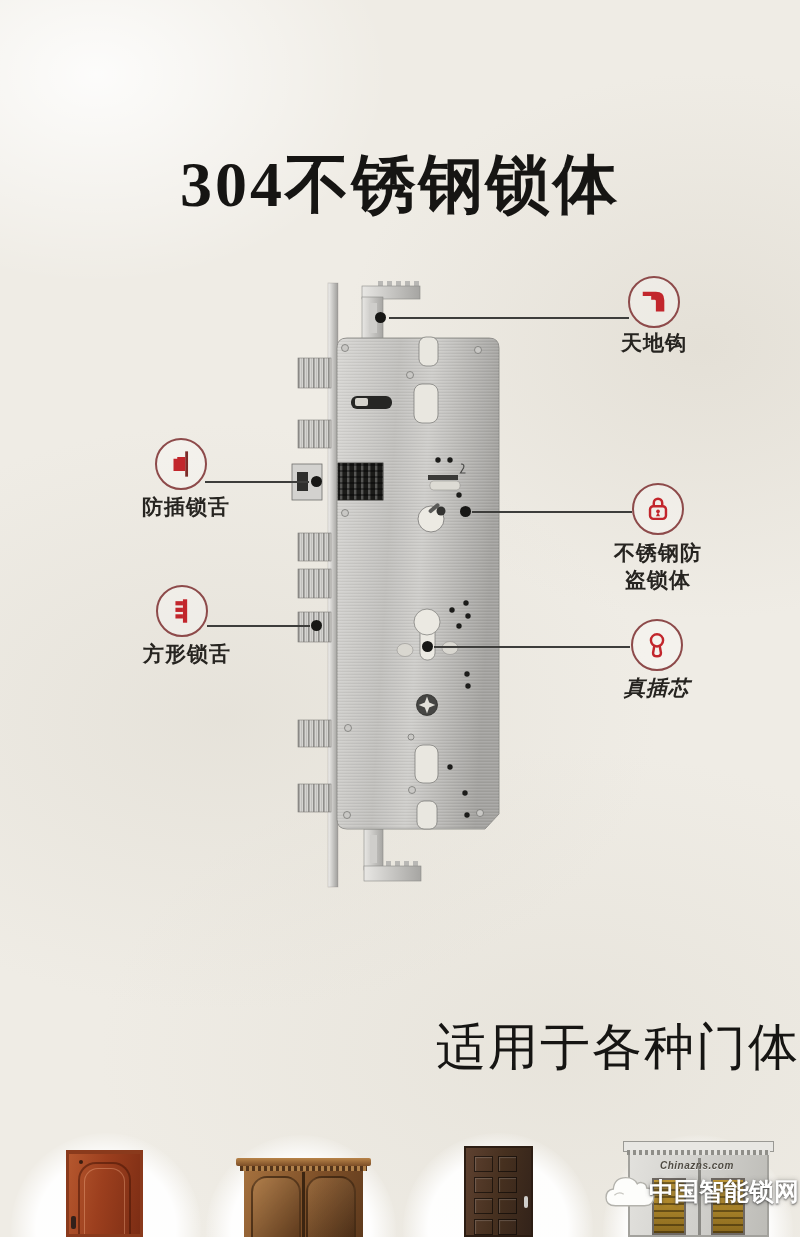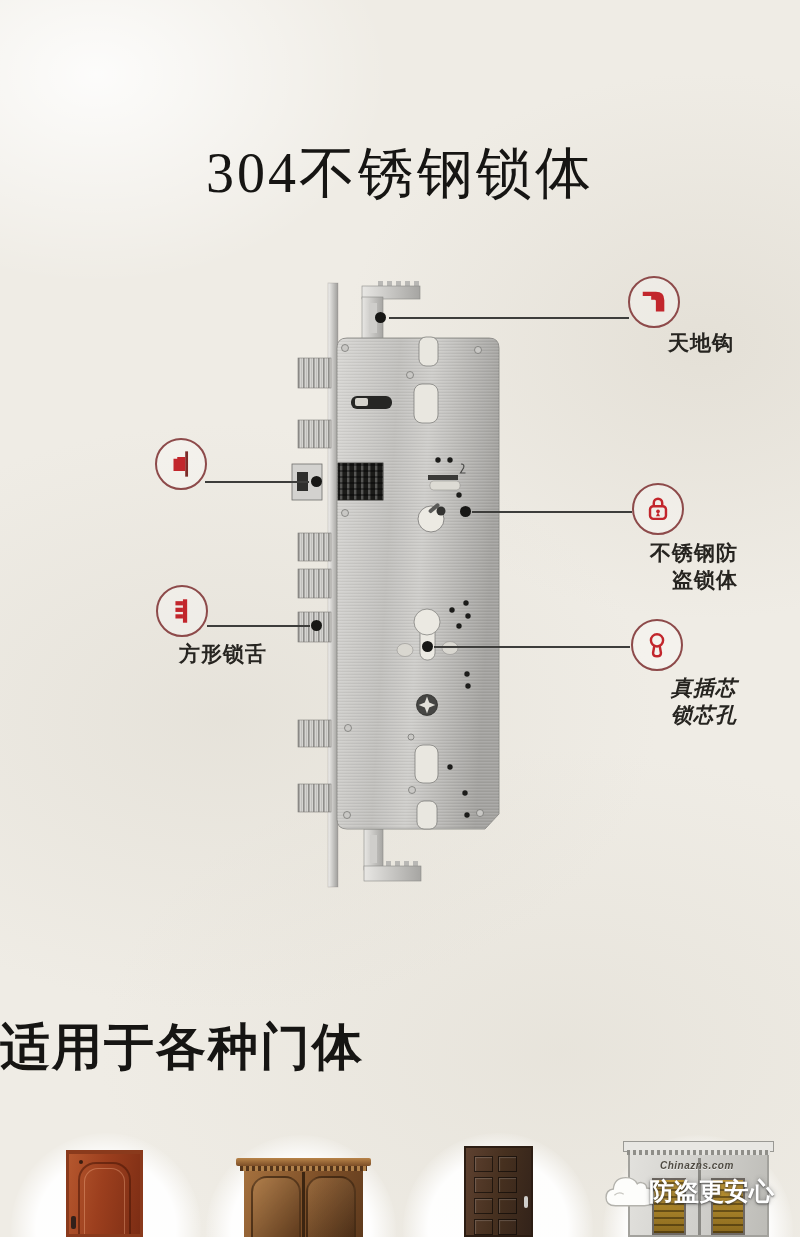--- a/index.html
+++ b/index.html
@@ -8,33 +8,33 @@
     font-family:"Liberation Serif","DejaVu Serif",serif;color:#1f1e1c;
     background:
       radial-gradient(420px 300px at 12% 6%, rgba(255,255,255,.85), rgba(255,255,255,0) 70%),
       radial-gradient(500px 380px at 88% 28%, rgba(219,214,203,.55), rgba(219,214,203,0) 72%),
       radial-gradient(620px 420px at 28% 58%, rgba(221,217,207,.5), rgba(221,217,207,0) 70%),
       radial-gradient(640px 420px at 70% 85%, rgba(224,220,210,.5), rgba(224,220,210,0) 72%),
       #efece5;
   }
   .abs{position:absolute;}
   
-  .h1{left:0;right:0;top:98px;text-align:center;font-size:56px;font-weight:400;letter-spacing:3px;color:#161513;}
+  .h1{left:0;right:0;top:98px;text-align:center;font-size:64px;font-weight:700;letter-spacing:3px;color:#161513;}
   .sub1{left:0;right:0;top:189px;text-align:center;font-size:23px;font-weight:600;letter-spacing:.5px;color:#23221f;}
-  .h2{left:0;right:0;top:972px;text-align:left;font-size:50px;font-weight:700;letter-spacing:2px;color:#161513;}
+  .h2{left:0;right:0;top:972px;text-align:right;font-size:50px;font-weight:400;letter-spacing:2px;color:#161513;}
   .sub2{left:0;right:0;top:1041px;text-align:center;font-size:23px;font-weight:600;color:#23221f;}
   
   .lock-svg{left:280px;top:270px;width:280px;height:680px;}
   
   .ccirc{width:52px;height:52px;border:2.5px solid #8d4a4a;border-radius:50%;
          background:rgba(255,255,255,.30);box-sizing:border-box;
          display:flex;align-items:center;justify-content:center;}
   .c1{left:628px;top:276px;} .c2{left:155px;top:438px;} .c3{left:156px;top:585px;}
   .c4{left:632px;top:483px;} .c5{left:631px;top:619px;}
-  .clabel{width:160px;text-align:right;font-size:21px;font-weight:600;color:#262420;line-height:27px;letter-spacing:1px;}
+  .clabel{width:160px;text-align:center;font-size:21px;font-weight:600;color:#262420;line-height:27px;letter-spacing:1px;}
   .lb1{left:574px;top:330px;} .lb2{left:106px;top:494px;} .lb3{left:107px;top:641px;}
   .lb4{left:578px;top:540px;} .lb5{left:577px;top:675px;font-style:italic;}
   .cl{height:2px;background:#3d3d3b;}
   .l1{left:389px;top:317px;width:240px;} .l2{left:205px;top:481px;width:104px;}
   .l3{left:207px;top:625px;width:103px;} .l4{left:472px;top:511px;width:160px;}
   .l5{left:434px;top:646px;width:196px;}
   .cd{width:11px;height:11px;border-radius:50%;background:#171715;}
   .d1p{left:375px;top:312px;} .d2p{left:311px;top:476px;} .d3p{left:311px;top:620px;}
   .d4p{left:460px;top:506px;} .d5p{left:422px;top:641px;}
   
@@ -259,28 +259,28 @@
     </svg>
   </div>
   <div class="abs ccirc c5">
     <svg width="30" height="30" viewBox="0 0 32 32">
       <circle cx="16" cy="11" r="6.5" fill="none" stroke="#c2262c" stroke-width="2.6"></circle>
       <path d="M13.2 16.5 L11.8 24.5 q0 3.5 4.2 3.5 q4.2 0 4.2 -3.5 L18.8 16.5" fill="none" stroke="#c2262c" stroke-width="2.6"></path>
     </svg>
   </div>
 
   <div class="abs clabel lb1">天地钩</div>
+  <div class="abs clabel lb2">防插锁舌</div>
   <div class="abs clabel lb3">方形锁舌</div>
   <div class="abs clabel lb4">
     <div>不锈钢防</div>
     <div>盗锁体</div>
   </div>
   <div class="abs clabel lb5">
     <div>真插芯</div>
-    <div>锁芯孔</div>
   </div>
 
   <h2 class="abs h2">适用于各种门体</h2>
 
   <div class="abs glow g1"></div>
   <div class="abs glow g2"></div>
   <div class="abs glow g3"></div>
   <div class="abs glow g4"></div>
 
   <div class="abs door door1">
@@ -316,16 +316,16 @@
     <div class="gpanel gp2"></div>
     <div class="seam"></div>
   </div>
 
   <div class="abs wm">
     <svg class="cloud" viewBox="0 0 58 48">
       <path d="M15 41 Q6 41 6 33 Q6 26 13 25 Q14 14 25 14 Q33 14 36 20 Q38 18 41 19 Q45 20 45 24 Q52 24 52 32 Q52 41 43 41 Z" fill="#fdfdfb" stroke="#b3b2ac" stroke-width="1.3"></path>
       <path d="M14 31 q4 -4 9 -1" fill="none" stroke="#c9c8c2" stroke-width="1.2"></path>
     </svg>
     <span class="url">Chinazns.com</span>
-    <span class="name">防盗更安心</span>
+    <span class="name">中国智能锁网</span>
   </div>
 
 </div>
 
 </body></html>

